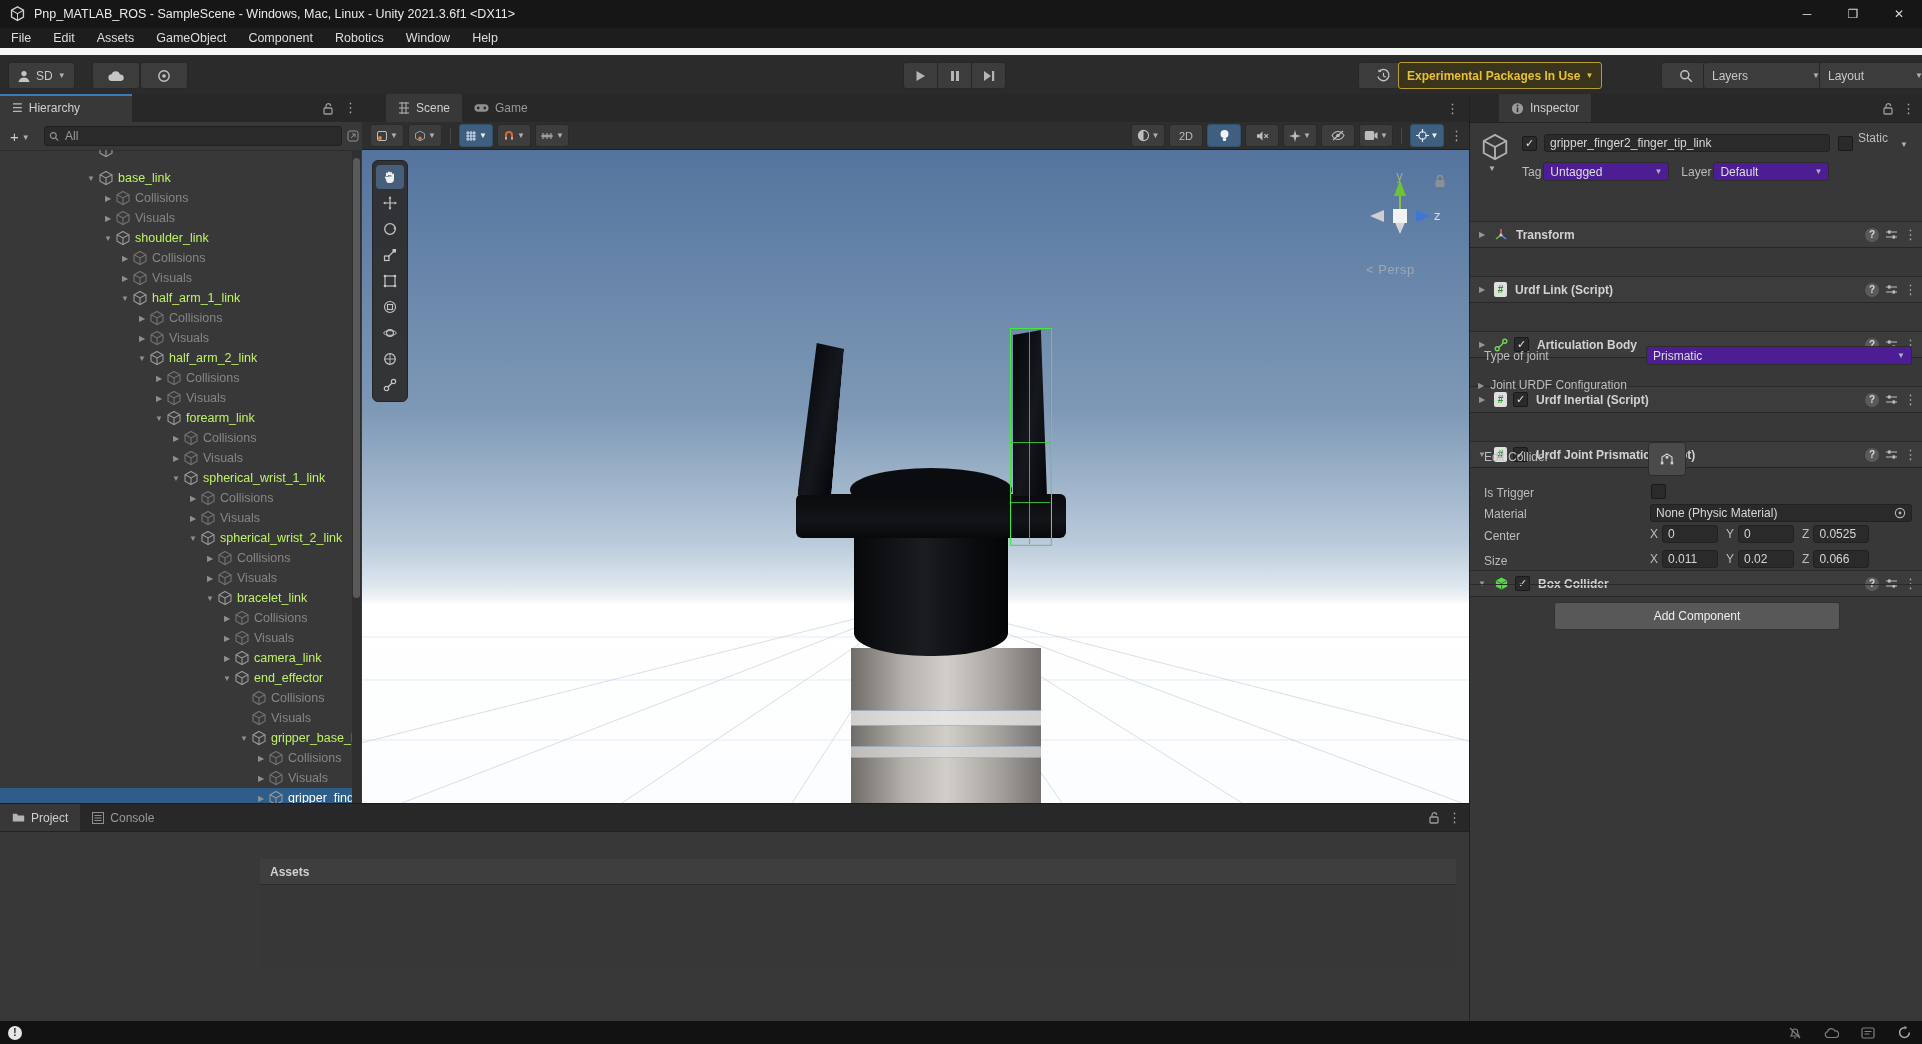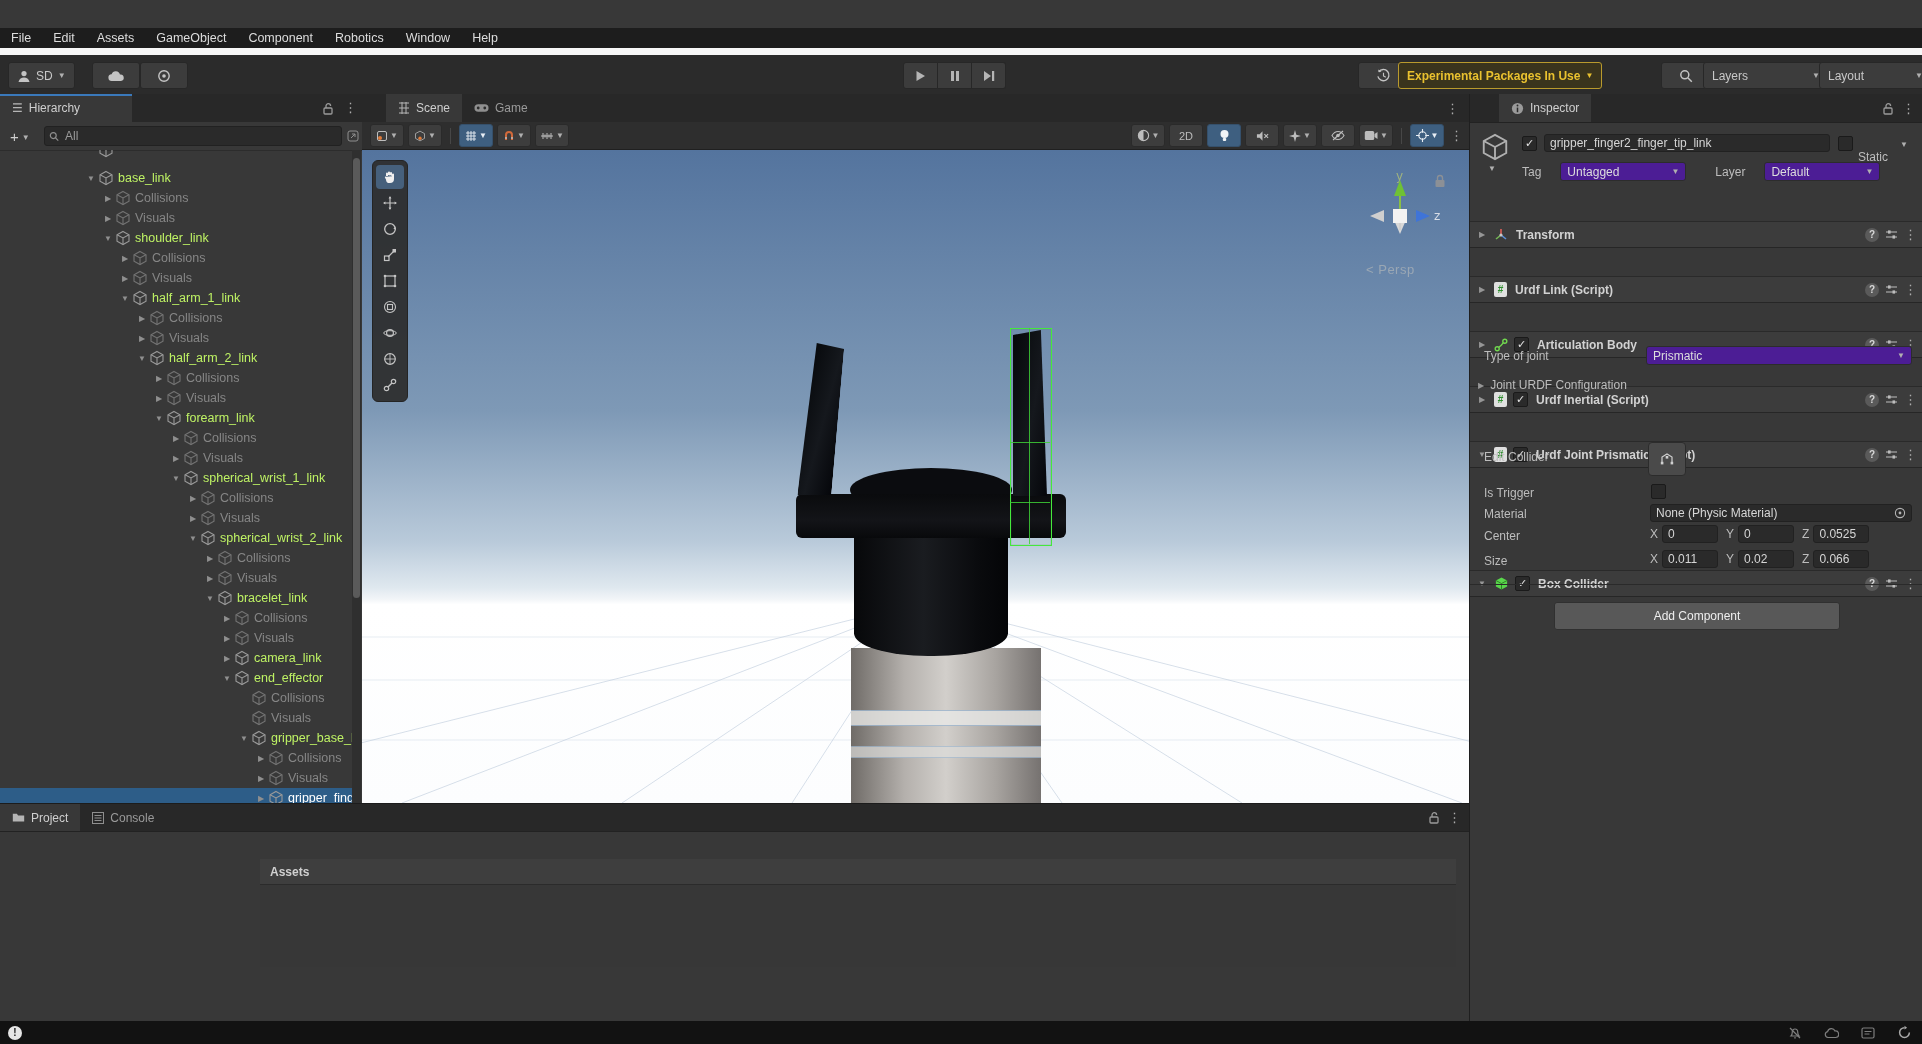--- a/index.html
+++ b/index.html
@@ -102,20 +102,31 @@
   #statusbar{left:0;top:1021px;width:100%;height:23px;background:#121212;display:flex;align-items:center;color:#d8d8d8;}
   .infoicon{width:14px;height:14px;border-radius:50%;background:#e6e6e6;color:#161616;font-weight:bold;font-size:10px;display:flex;align-items:center;justify-content:center;margin:0 8px 0 8px;}
 
   svg{display:block;}
 </style>
 </head>
 <body>
 
 <div id="app">
 
+  <div id="titlebar" class="abs row">
+    <svg width="17" height="17" viewBox="0 0 20 20" style="margin-left:9px">
+      <path d="M10 1 17 5v8l-7 4-7-4V5Z" fill="none" stroke="#cfcfcf" stroke-width="1.6"></path>
+      <path d="M3 5 10 9l7-4M10 9v8" stroke="#cfcfcf" stroke-width="1.2" fill="none"></path>
+    </svg>
+    <span class="t">Pnp_MATLAB_ROS - SampleScene - Windows, Mac, Linux - Unity 2021.3.6f1 &lt;DX11&gt;</span>
+    <div style="flex:1"></div>
+    <div class="winbtn">─</div>
+    <div class="winbtn">❐</div>
+    <div class="winbtn">✕</div>
+  </div>
 
   <div id="menubar" class="abs">
     <div class="menuitem">File</div>
     <div class="menuitem">Edit</div>
     <div class="menuitem">Assets</div>
     <div class="menuitem">GameObject</div>
     <div class="menuitem">Component</div>
     <div class="menuitem">Robotics</div>
     <div class="menuitem">Window</div>
     <div class="menuitem">Help</div>
@@ -774,24 +785,24 @@
     <svg class="abs" style="left:10px;top:38px;" width="30" height="30" viewBox="0 0 16 16">
       <path d="M8 1.5 14 4.8v6.4L8 14.5 2 11.2V4.8Z" fill="none" stroke="#b0b0b0" stroke-width="1"></path>
       <path d="M2 4.8 8 8l6-3.2M8 8v6.5" fill="none" stroke="#b0b0b0" stroke-width="1"></path>
     </svg>
     <span class="caret abs" style="left:18px;top:70px;">▼</span>
     <div class="cb abs" style="left:52px;top:42px;">✓</div>
     <div class="field abs" style="left:74px;top:40px;width:286px;">
       <input value="gripper_finger2_finger_tip_link" style="">
     </div>
     <div class="cb abs" style="left:368px;top:42px;"></div>
-    <span class="abs ilabel" style="left:388px;top:37px;margin-top:19px;">Static</span>
+    <span class="abs ilabel" style="left:388px;top:37px;">Static</span>
     <span class="caret abs" style="left:430px;top:46px;">▼</span>
 
-    <div class="abs row" style="left:52px;top:68px;gap:19px;">
+    <div class="abs row" style="left:52px;top:68px;gap:2px;">
       <span class="ilabel">Tag</span>
       <div class="drop" style="width:126px;">
         <span>Untagged</span>
           <span class="caret">▼</span>
       </div>
       <span class="ilabel" style="margin-left:10px;">Layer</span>
       <div class="drop" style="width:116px;">
         <span>Default</span>
           <span class="caret">▼</span>
       </div>

